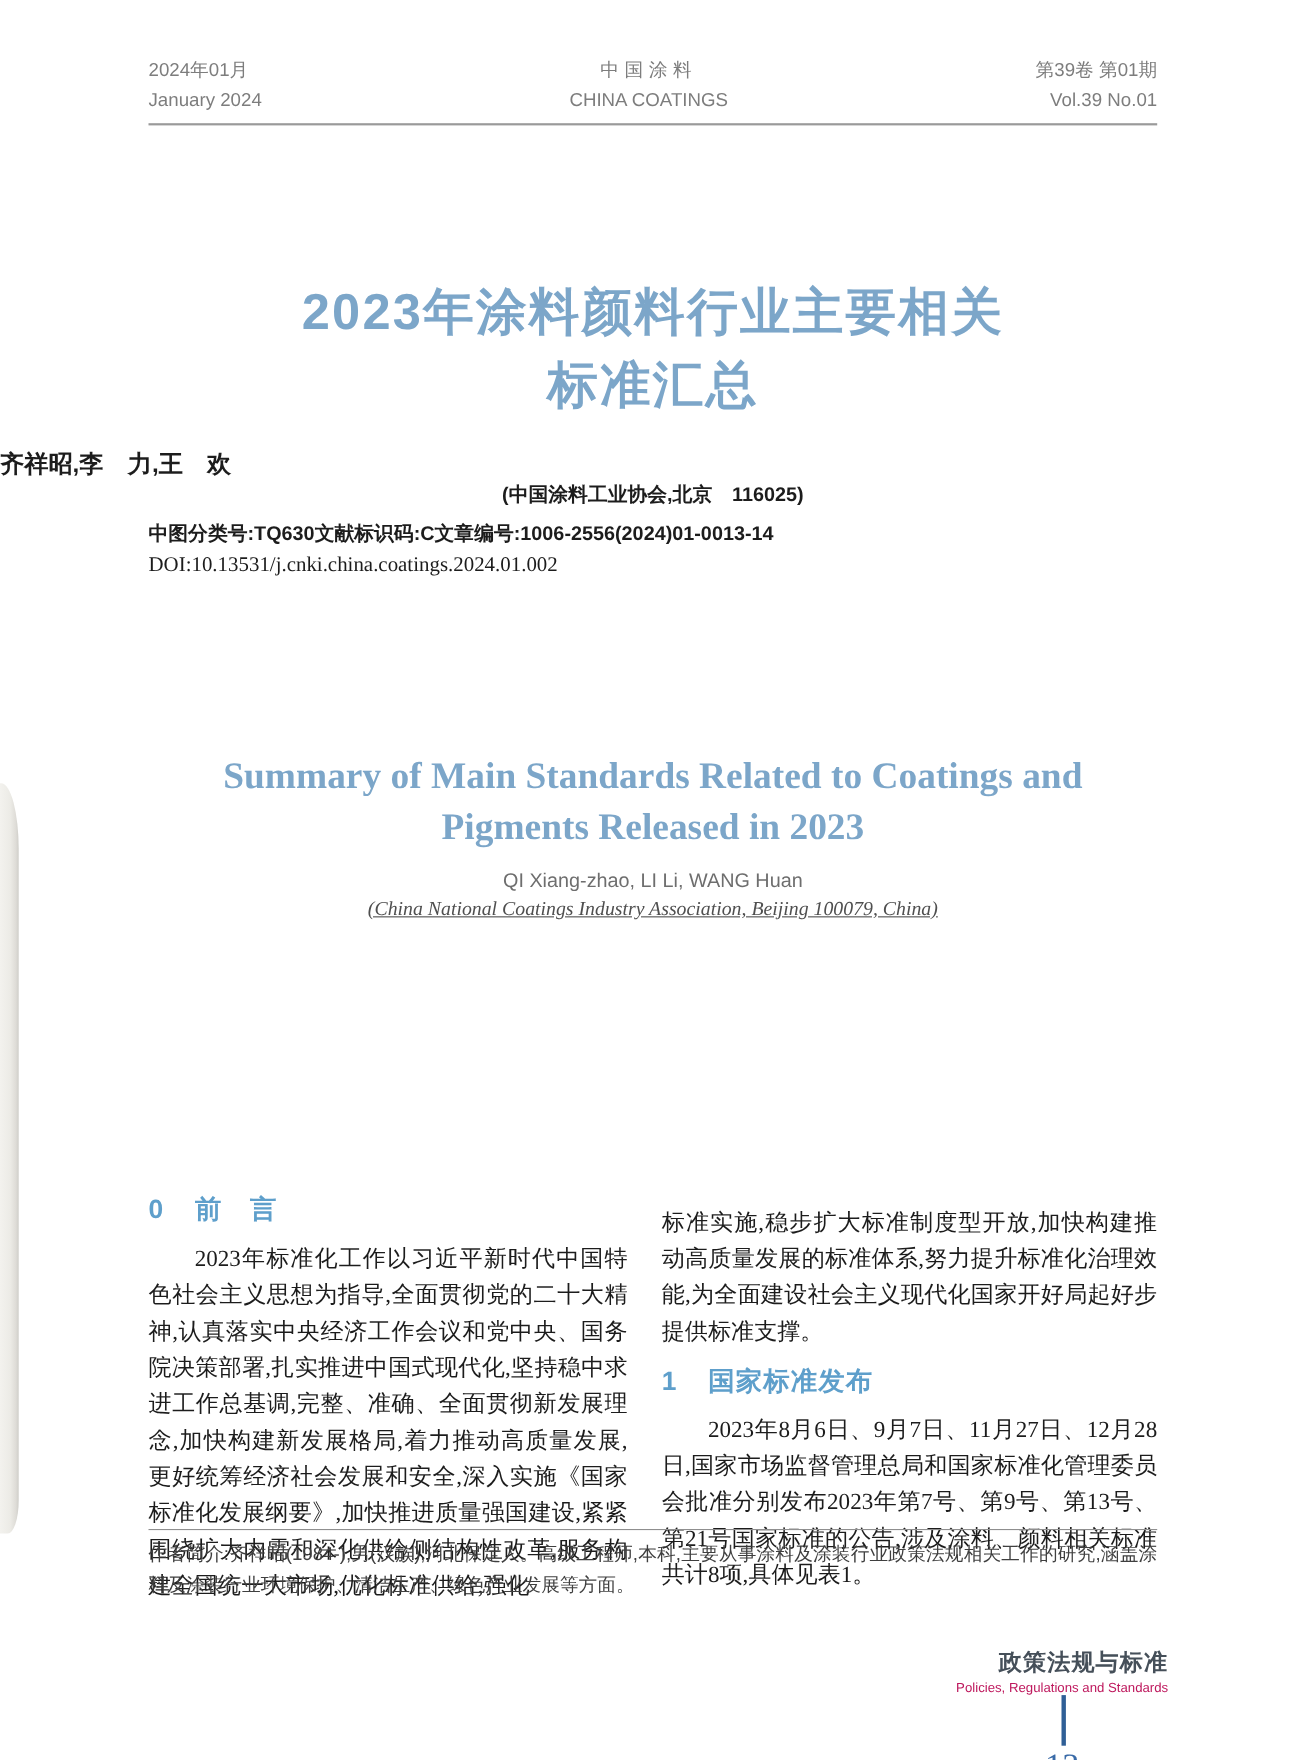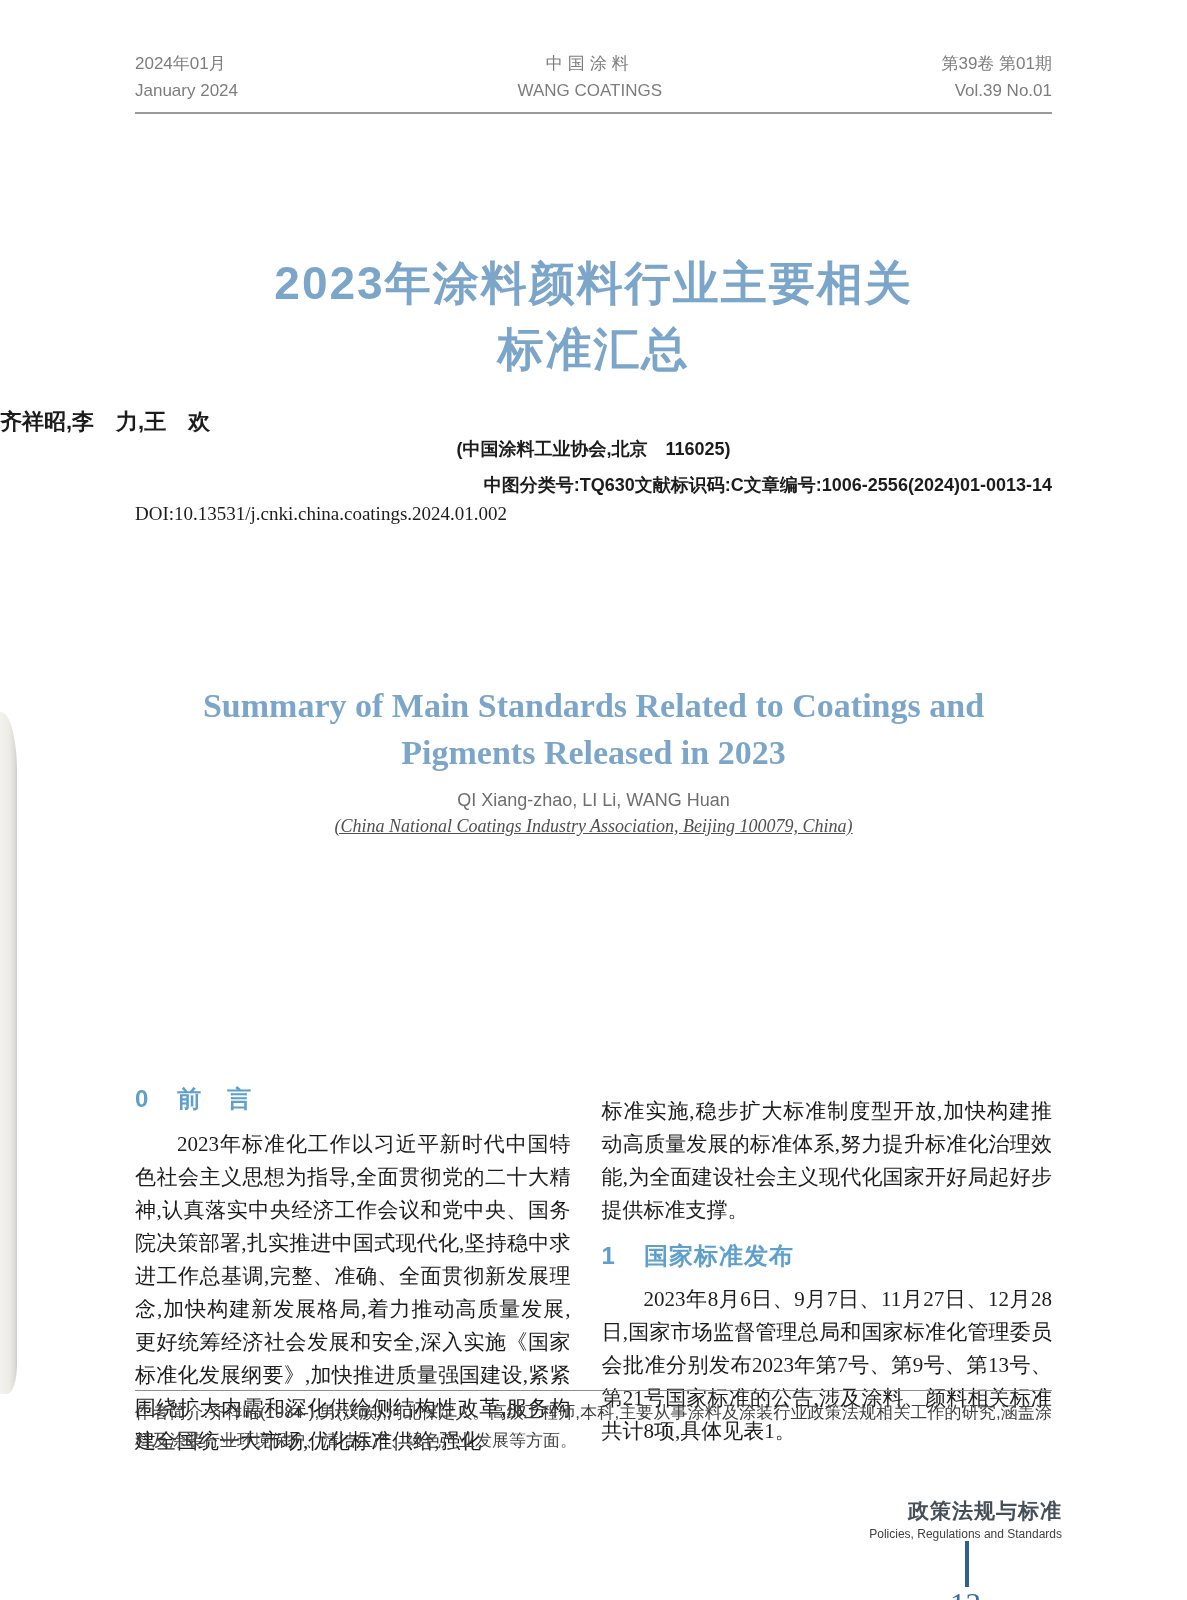--- a/index.html
+++ b/index.html
@@ -54,21 +54,21 @@
     text-align: left; font-weight: bold; font-size: 22px;
   }
   .affil-cn {
     position: absolute; top: 437px; left: 0; width: 100%;
     text-align: center; font-weight: bold; font-size: 18px;
   }
 
   
   .meta-row {
     position: absolute; top: 473px; left: 135px; right: 135px;
-    display: flex; justify-content: flex-end;
+    display: flex; justify-content: flex-start;
     font-size: 18px; font-weight: 600;
   }
   .doi {
     position: absolute; top: 503px; left: 135px;
     font-family: "Liberation Serif", serif; font-size: 19px;
   }
 
   
   .title-en {
     position: absolute; top: 682px; left: 0; width: 100%;
@@ -123,21 +123,21 @@
   
   .footer {
     position: absolute; top: 1497px; right: 125px;
     display: flex; align-items: center; flex-direction: column;
   }
   .footer-text { text-align: right; }
   .footer-cn {
     font-size: 21px; font-weight: bold;
     color: var(--footer-text-dark, #454f59); letter-spacing: 1px;
   }
-  .footer-en { font-size: 12px; color: #404040; margin-top: 2px; }
+  .footer-en { font-size: 12px; color: #be185d; margin-top: 2px; }
   .footer-bar {
     width: 4px; height: 46px;
     background: var(--footer-bar-blue, #2f5f96);
     margin: 0 9px 0 11px;
   }
   .footer-page {
     font-family: "Liberation Serif", serif;
     font-size: 31px;
     color: var(--page-number-blue, #3a6ba8);
   }
@@ -149,21 +149,21 @@
 
   <div class="edge-shadow"></div>
 
   <div class="header">
     <div class="h-left">
       <div>2024年01月</div>
       <div>January 2024</div>
     </div>
     <div class="h-center">
       <div class="journal-cn">中国涂料</div>
-      <div>WANG COATINGS</div>
+      <div>CHINA COATINGS</div>
     </div>
     <div class="h-right">
       <div>第39卷 第01期</div>
       <div>Vol.39 No.01</div>
     </div>
   </div>
   <hr class="header-rule">
 
   <div class="title-cn">
     <div>2023年涂料颜料行业主要相关</div>

